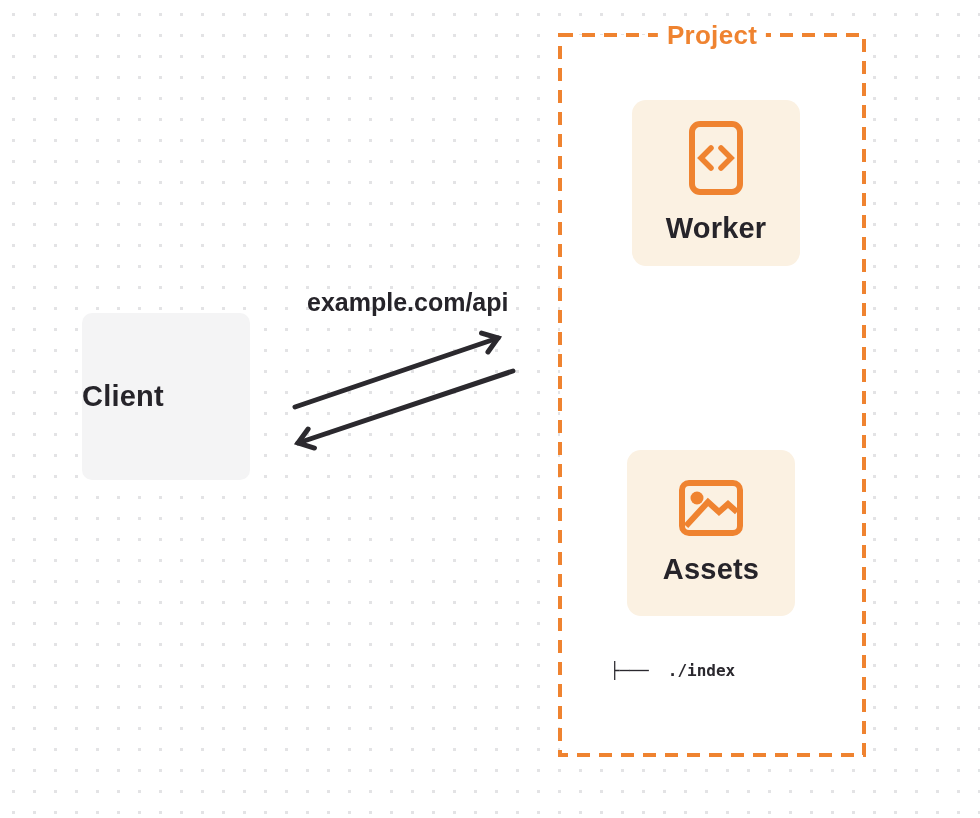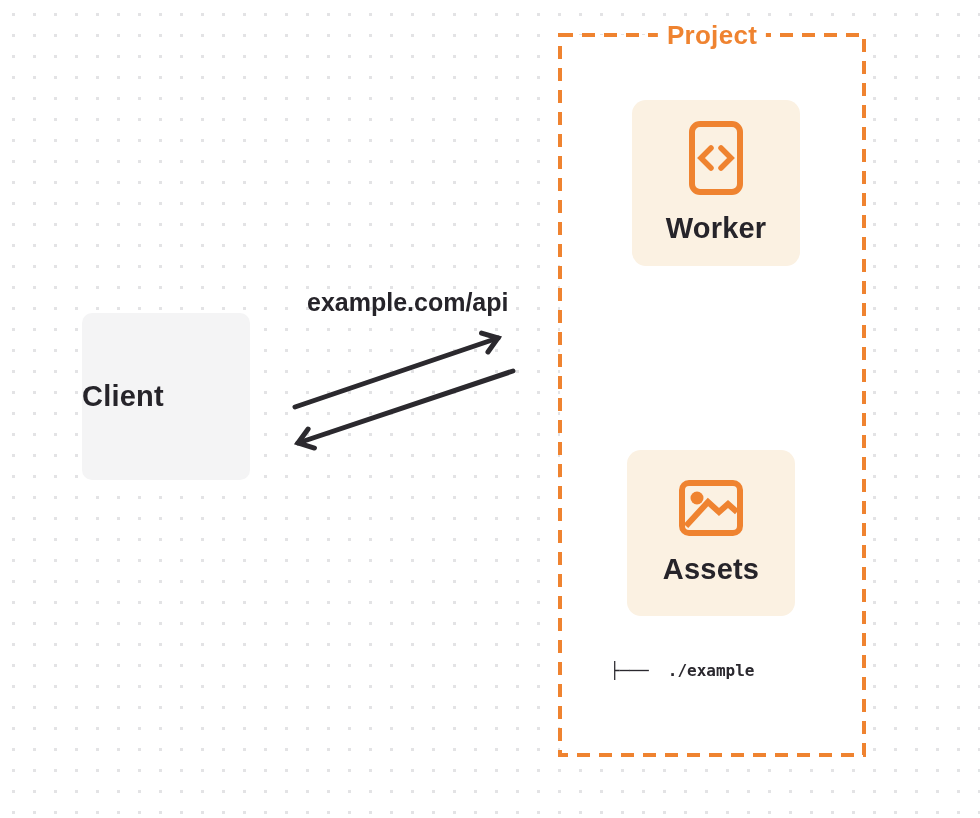--- a/index.html
+++ b/index.html
@@ -120,17 +120,17 @@
   <div class="card assets-card">
     <svg width="64" height="56" viewBox="0 0 64 56">
       <rect x="3" y="3" width="58" height="50" rx="7" fill="none" stroke="#EF8330" stroke-width="6"></rect>
       <circle cx="18" cy="18" r="6.5" fill="#EF8330"></circle>
       <polyline points="7,46 29,22 40,32 49,24 58,32" fill="none" stroke="#EF8330" stroke-width="6" stroke-linecap="butt" stroke-linejoin="miter"></polyline>
     </svg>
     <span class="node-label">Assets</span>
   </div>
 
   <div class="file-tree">
-    <div>├───  ./example</div>
+    <div>├───  ./index</div>
     
   </div>
 
 </div>
 
 </body></html>

